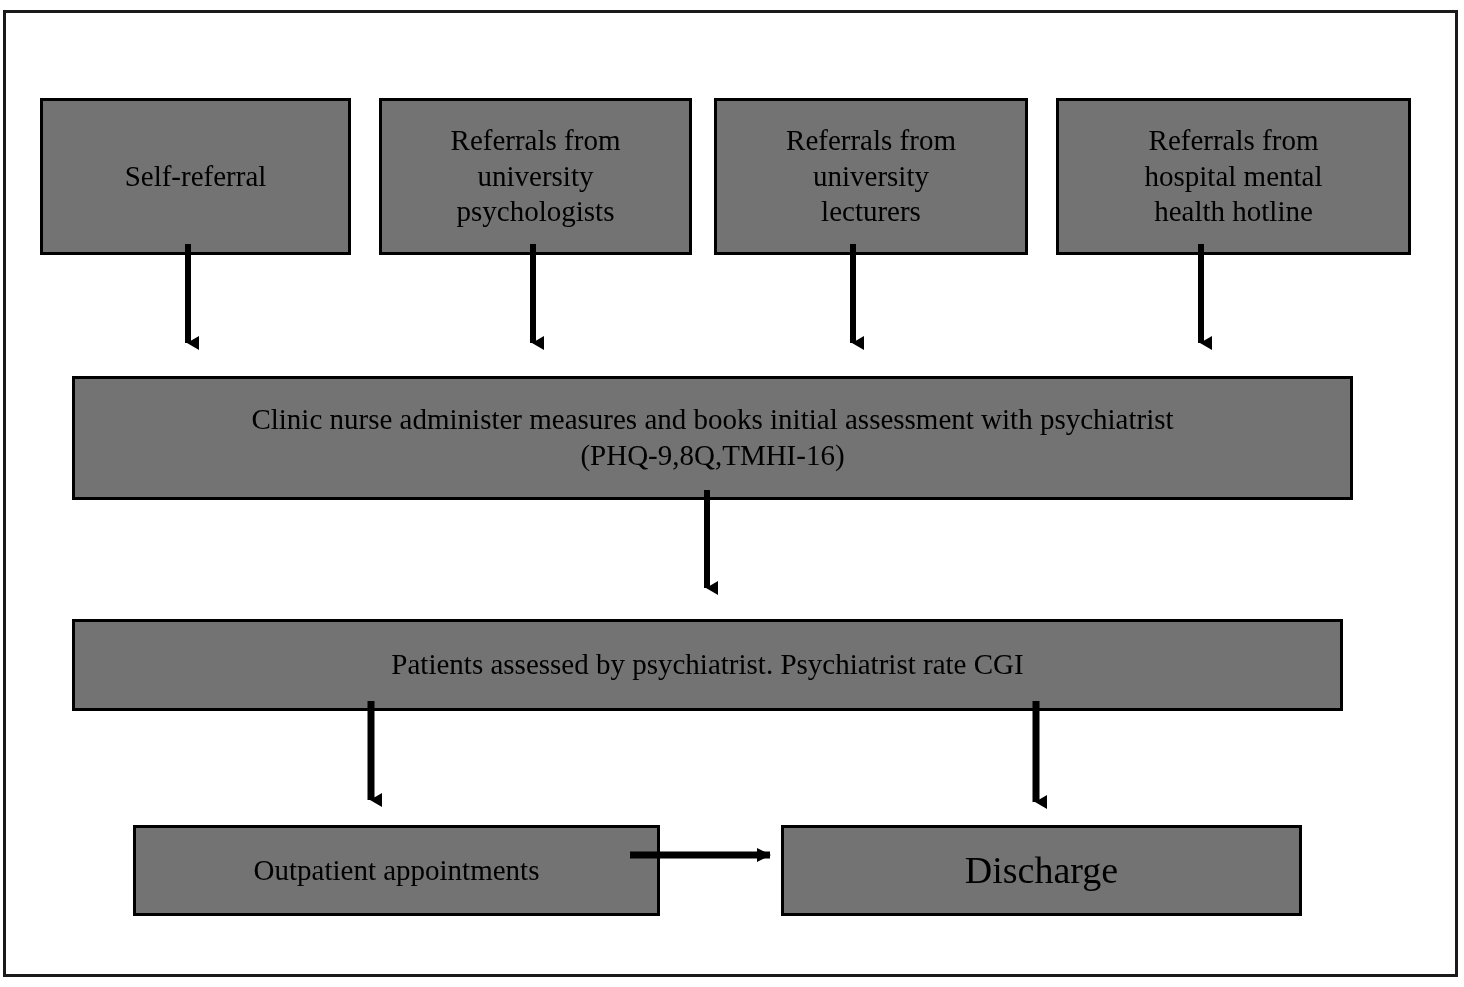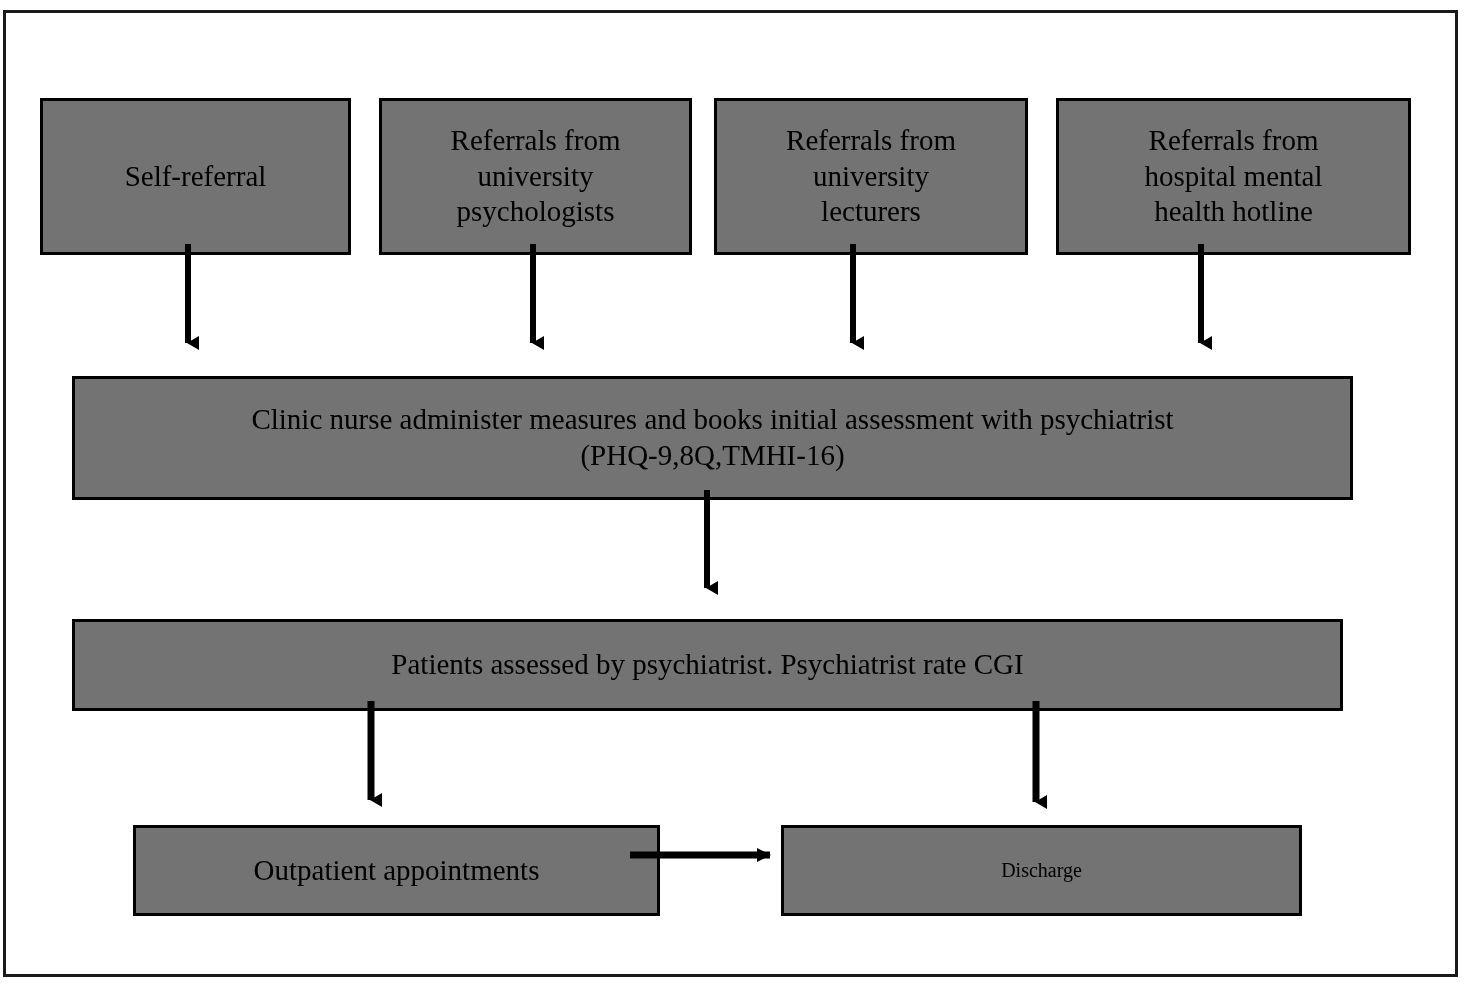--- a/index.html
+++ b/index.html
@@ -53,21 +53,21 @@
   #node-ref-psychologists  { left: 373px;  top: 85px;  width: 313px; height: 157px; font-size: 29px; }
   #node-ref-lecturers      { left: 708px;  top: 85px;  width: 314px; height: 157px; font-size: 29px; }
   #node-ref-hotline        { left: 1050px; top: 85px;  width: 355px; height: 157px; font-size: 29px; }
 
   
   #node-clinic-nurse       { left: 66px;   top: 363px; width: 1281px; height: 124px; font-size: 29px; }
   #node-psychiatrist       { left: 66px;   top: 606px; width: 1271px; height: 92px;  font-size: 29px; }
 
   
   #node-outpatient         { left: 98px;   top: 812px; width: 527px; height: 91px; font-size: 29px; margin-left: 29px; }
-  #node-discharge          { left: 775px;  top: 812px; width: 521px; height: 91px; font-size: 20px; }
+  #node-discharge          { left: 775px;  top: 812px; width: 521px; height: 91px; font-size: 38px; }
 
   
   #arrow-layer {
     position: absolute;
     left: 0;
     top: 0;
     width: 1464px;
     height: 987px;
     pointer-events: none;
   }

